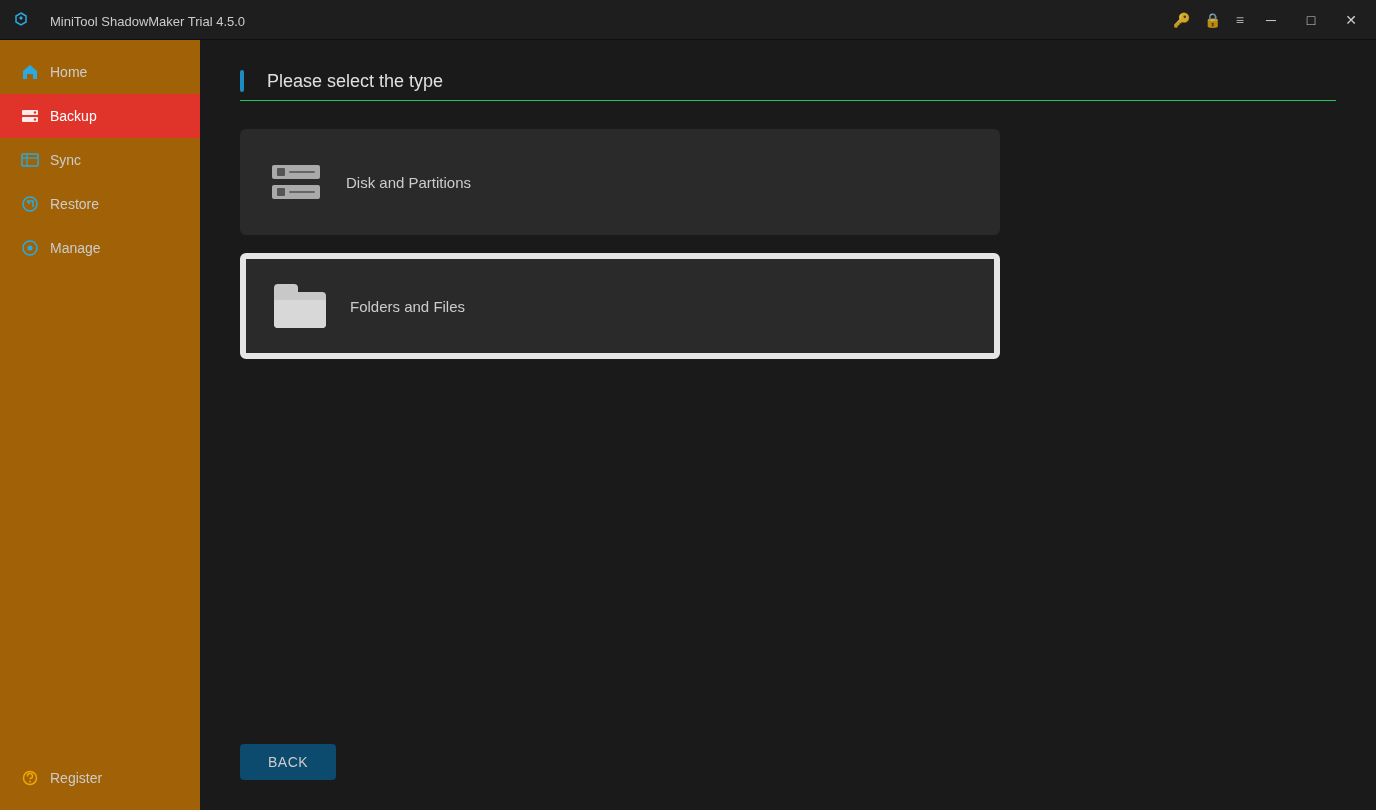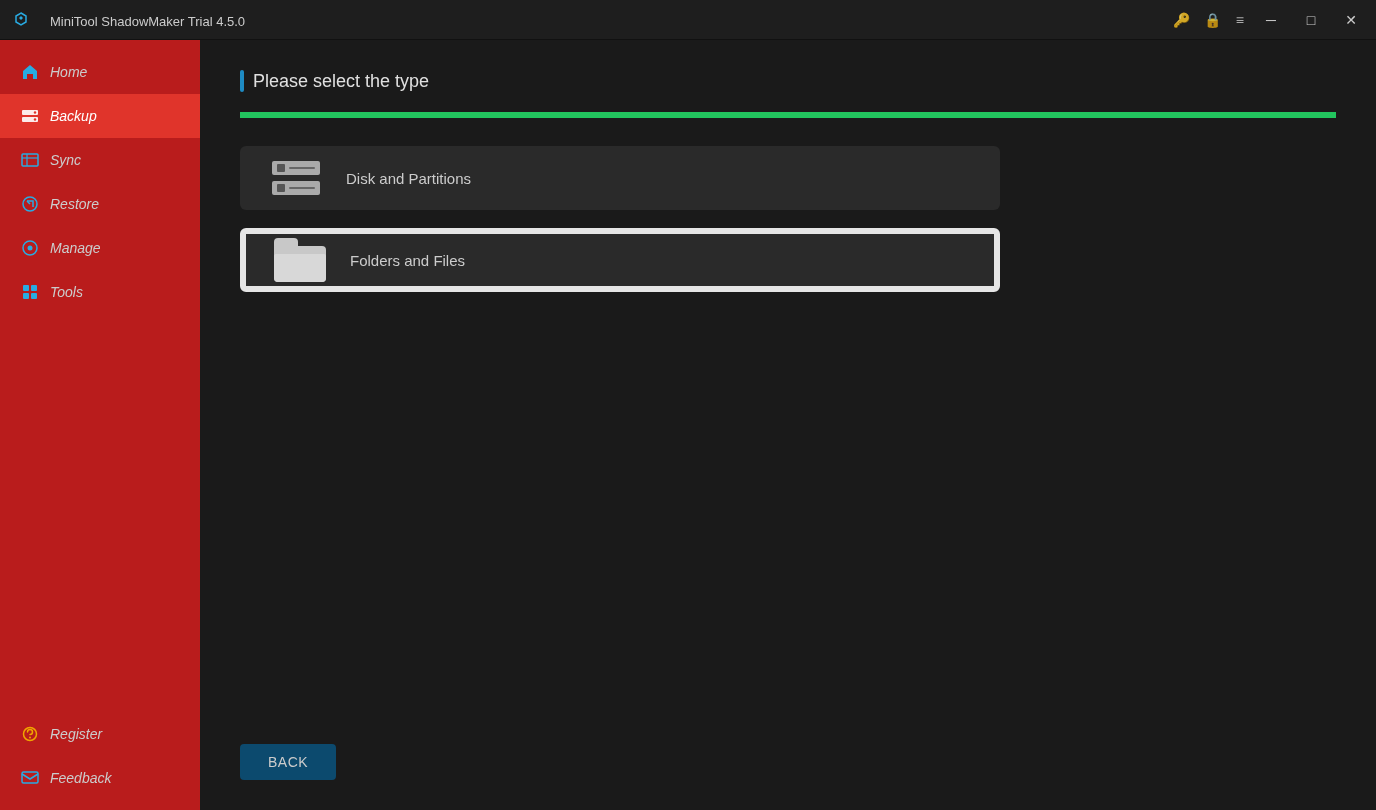--- a/index.html
+++ b/index.html
@@ -64,26 +64,25 @@
     
     .app-body {
       display: flex;
       flex: 1;
       overflow: hidden;
     }
 
     
     .sidebar {
       width: 200px;
-      background: #b91c1c;
+      background: #a16207;
       display: flex;
       flex-direction: column;
       flex-shrink: 0;
       padding-top: 10px;
-      font-style: italic;
     }
     .nav-item {
       display: flex;
       align-items: center;
       gap: 10px;
       padding: 12px 20px;
       cursor: pointer;
       font-size: 14px;
       color: #cccccc;
       transition: background 0.15s;
@@ -114,24 +113,24 @@
       background: #1a1a1a;
       padding: 30px 40px;
       display: flex;
       flex-direction: column;
     }
 
     
     .section-title-bar {
       display: flex;
       align-items: center;
-      gap: 9px;
+      gap: 23px;
       margin-bottom: 28px;
-      padding-bottom: 20px;
-      border-bottom: 6px solid #22c55e;
+      padding-bottom: 8px;
+      border-bottom: 1px solid #22c55e;
     }
     .section-title-accent {
       width: 4px;
       height: 22px;
       background: #1e8bc3;
       border-radius: 2px;
       flex-shrink: 0;
     }
     .section-title-text {
       font-size: 18px;
@@ -140,21 +139,21 @@
     }
 
     
     .type-card {
       display: flex;
       align-items: center;
       gap: 20px;
       background: #2a2a2a;
       border-radius: 6px;
       padding: 0 24px;
-      height: 64px;
+      height: 106px;
       margin-bottom: 18px;
       cursor: pointer;
       border: 2px solid transparent;
       transition: border-color 0.15s, background 0.15s;
       max-width: 760px;
     }
     .type-card.selected {
       border: 6px solid #e5e5e5;
     }
     .type-card-icon {
@@ -323,51 +322,31 @@
       <span class="nav-icon">
         <svg width="18" height="18" viewBox="0 0 18 18" fill="none">
           <circle cx="9" cy="9" r="7" stroke="#29abe2" stroke-width="1.5" fill="none"></circle>
           <circle cx="9" cy="9" r="2.5" fill="#29abe2"></circle>
         </svg>
       </span>
       <span>Manage</span>
     </div>
 
 
-    <div class="nav-item">
-      <span class="nav-icon">
-        <svg width="18" height="18" viewBox="0 0 18 18" fill="none">
-          <rect x="2" y="2" width="6" height="6" rx="1" fill="#29abe2"></rect>
-          <rect x="10" y="2" width="6" height="6" rx="1" fill="#29abe2"></rect>
-          <rect x="2" y="10" width="6" height="6" rx="1" fill="#29abe2"></rect>
-          <rect x="10" y="10" width="6" height="6" rx="1" fill="#29abe2"></rect>
-        </svg>
-      </span>
-      <span>Tools</span>
-    </div>
 
     <div class="sidebar-bottom">
       <div class="nav-item">
         <span class="nav-icon">
           <svg width="18" height="18" viewBox="0 0 18 18" fill="none">
             <circle cx="9" cy="9" r="6.5" stroke="#f0a500" stroke-width="1.5" fill="none"></circle>
             <path d="M6.5 7C6.5 5.6 7.6 4.5 9 4.5C10.4 4.5 11.5 5.6 11.5 7C11.5 8.4 10.4 9.5 9 9.5" stroke="#f0a500" stroke-width="1.5" stroke-linecap="round" fill="none"></path>
             <circle cx="9" cy="12.5" r="1" fill="#f0a500"></circle>
           </svg>
         </span>
         <span>Register</span>
-      </div>
-      <div class="nav-item">
-        <span class="nav-icon">
-          <svg width="18" height="18" viewBox="0 0 18 18" fill="none">
-            <rect x="1" y="3" width="16" height="11" rx="1.5" stroke="#29abe2" stroke-width="1.5" fill="none"></rect>
-            <path d="M1 5L9 10L17 5" stroke="#29abe2" stroke-width="1.5"></path>
-          </svg>
-        </span>
-        <span>Feedback</span>
       </div>
     </div>
   </div>
 
   <div class="content">
 
     <div class="section-title-bar">
       <div class="section-title-accent"></div>
       <span class="section-title-text">Please select the type</span>
     </div>

